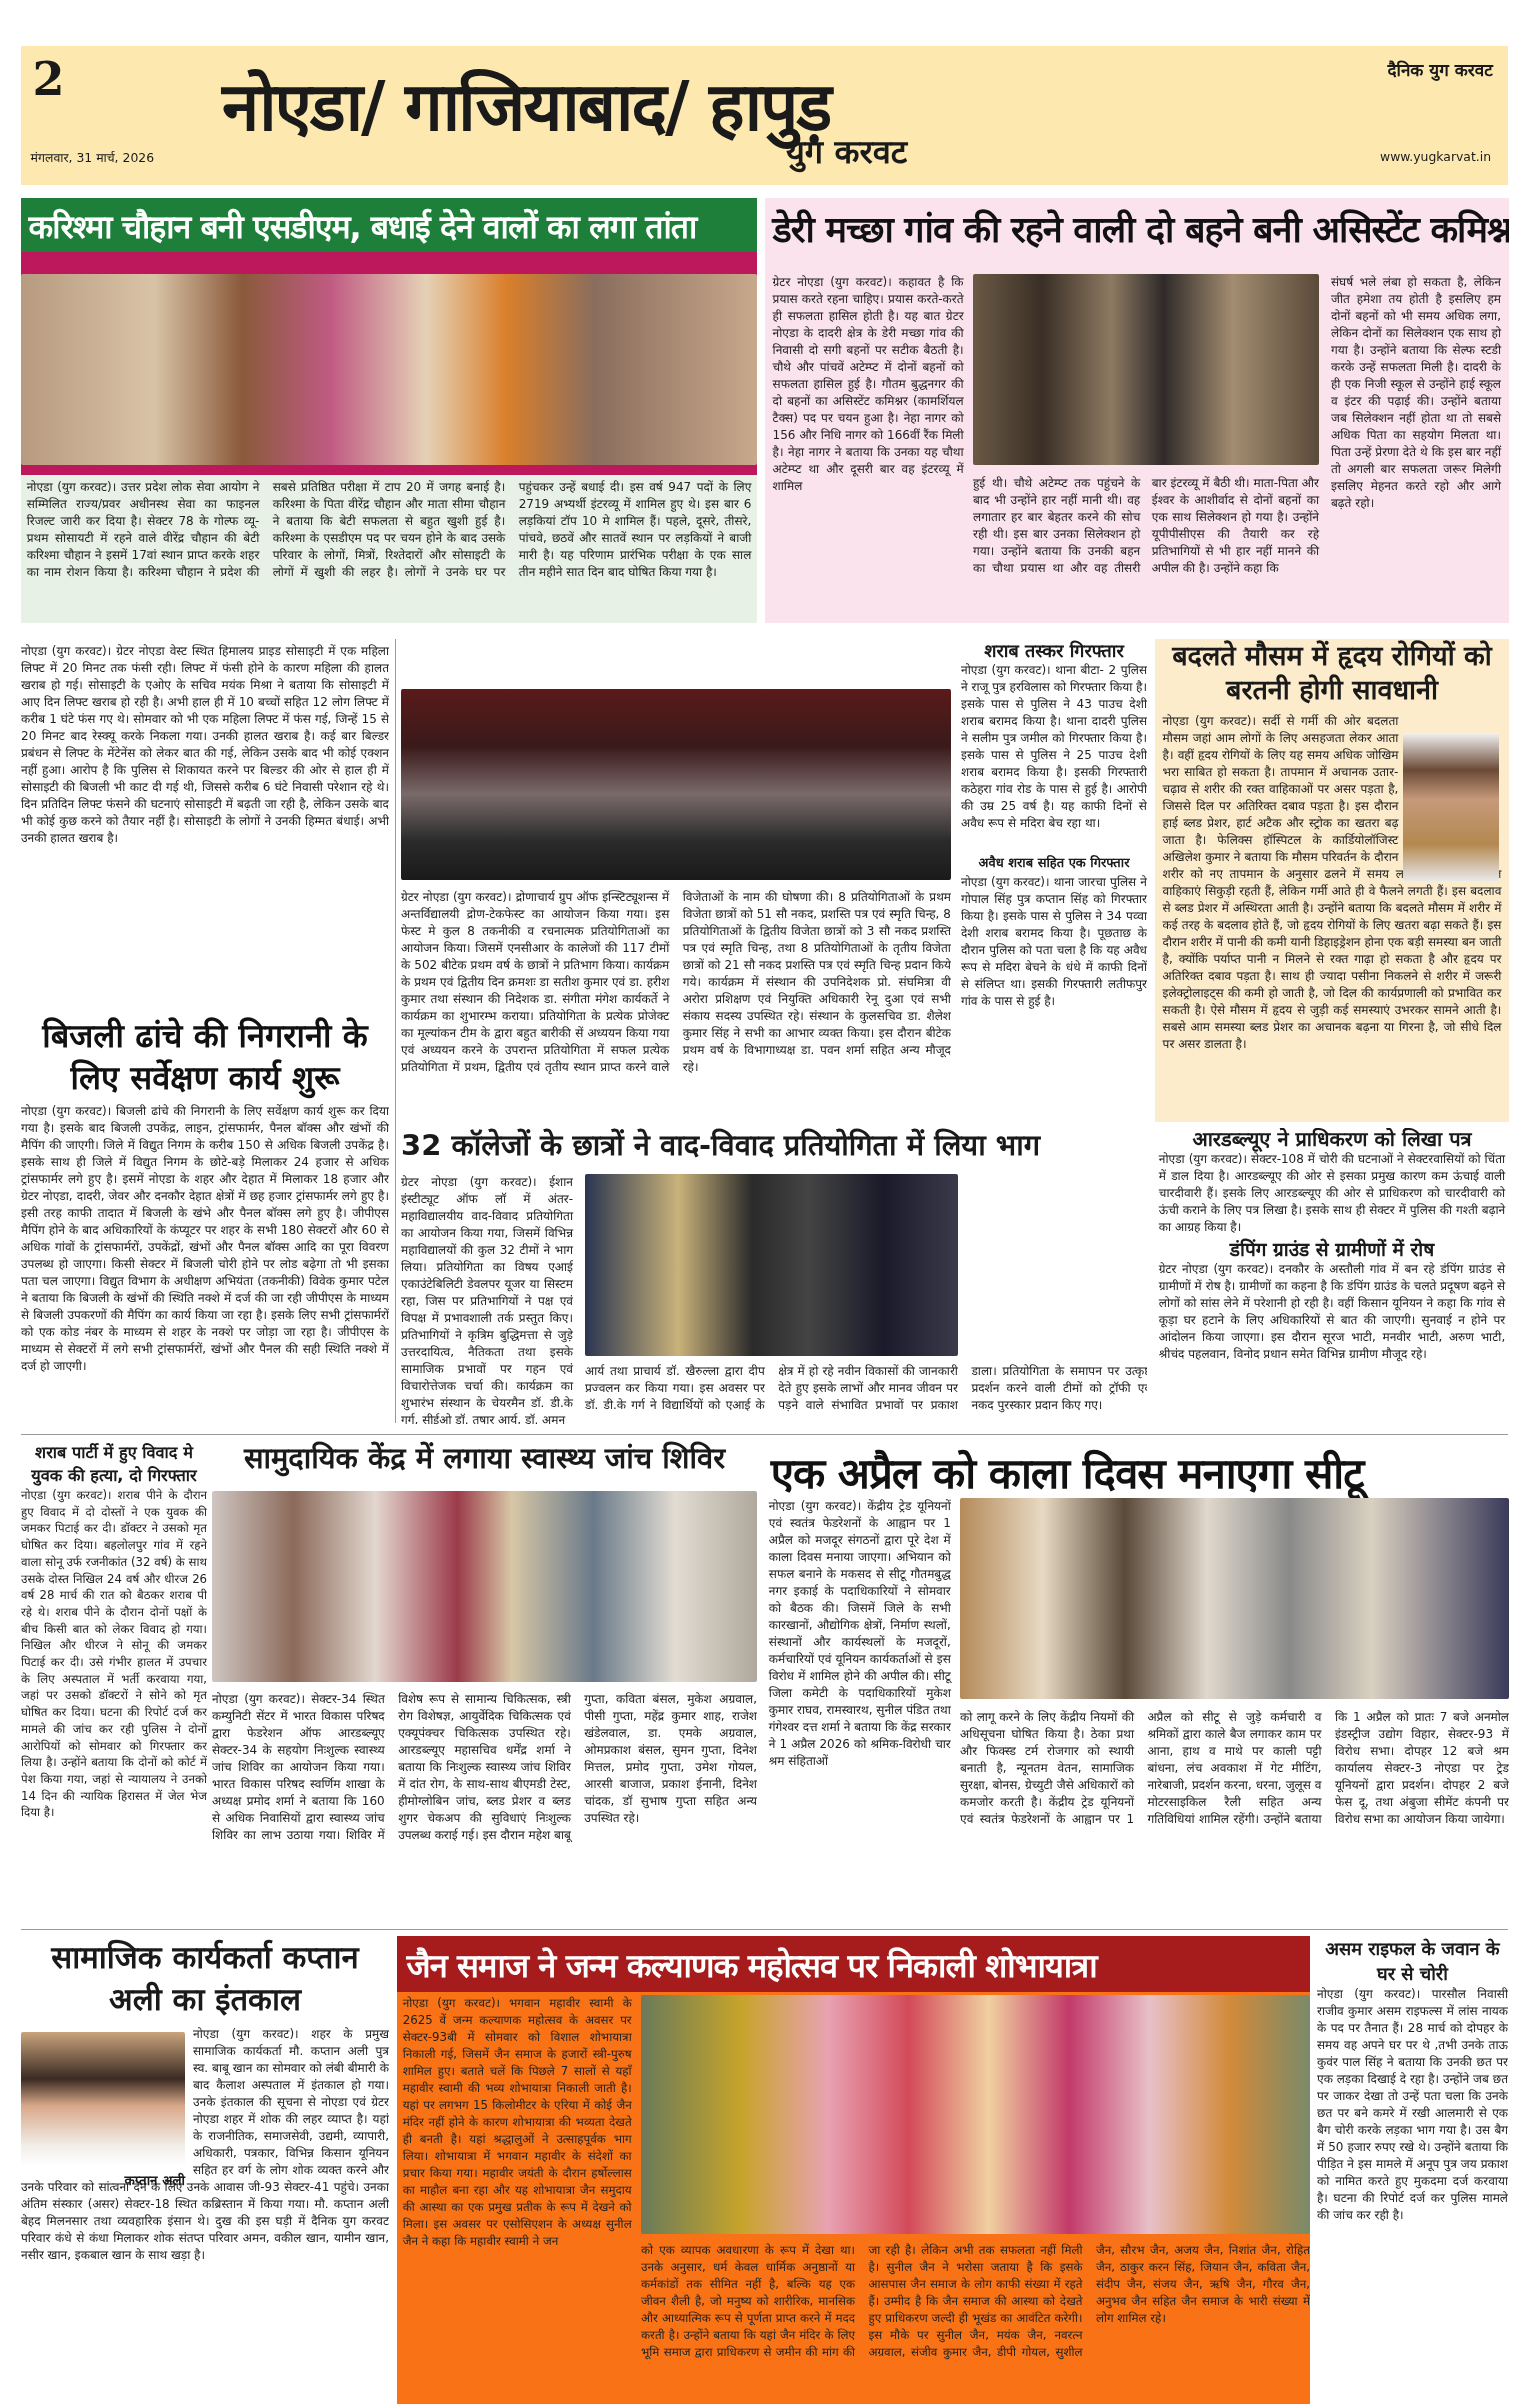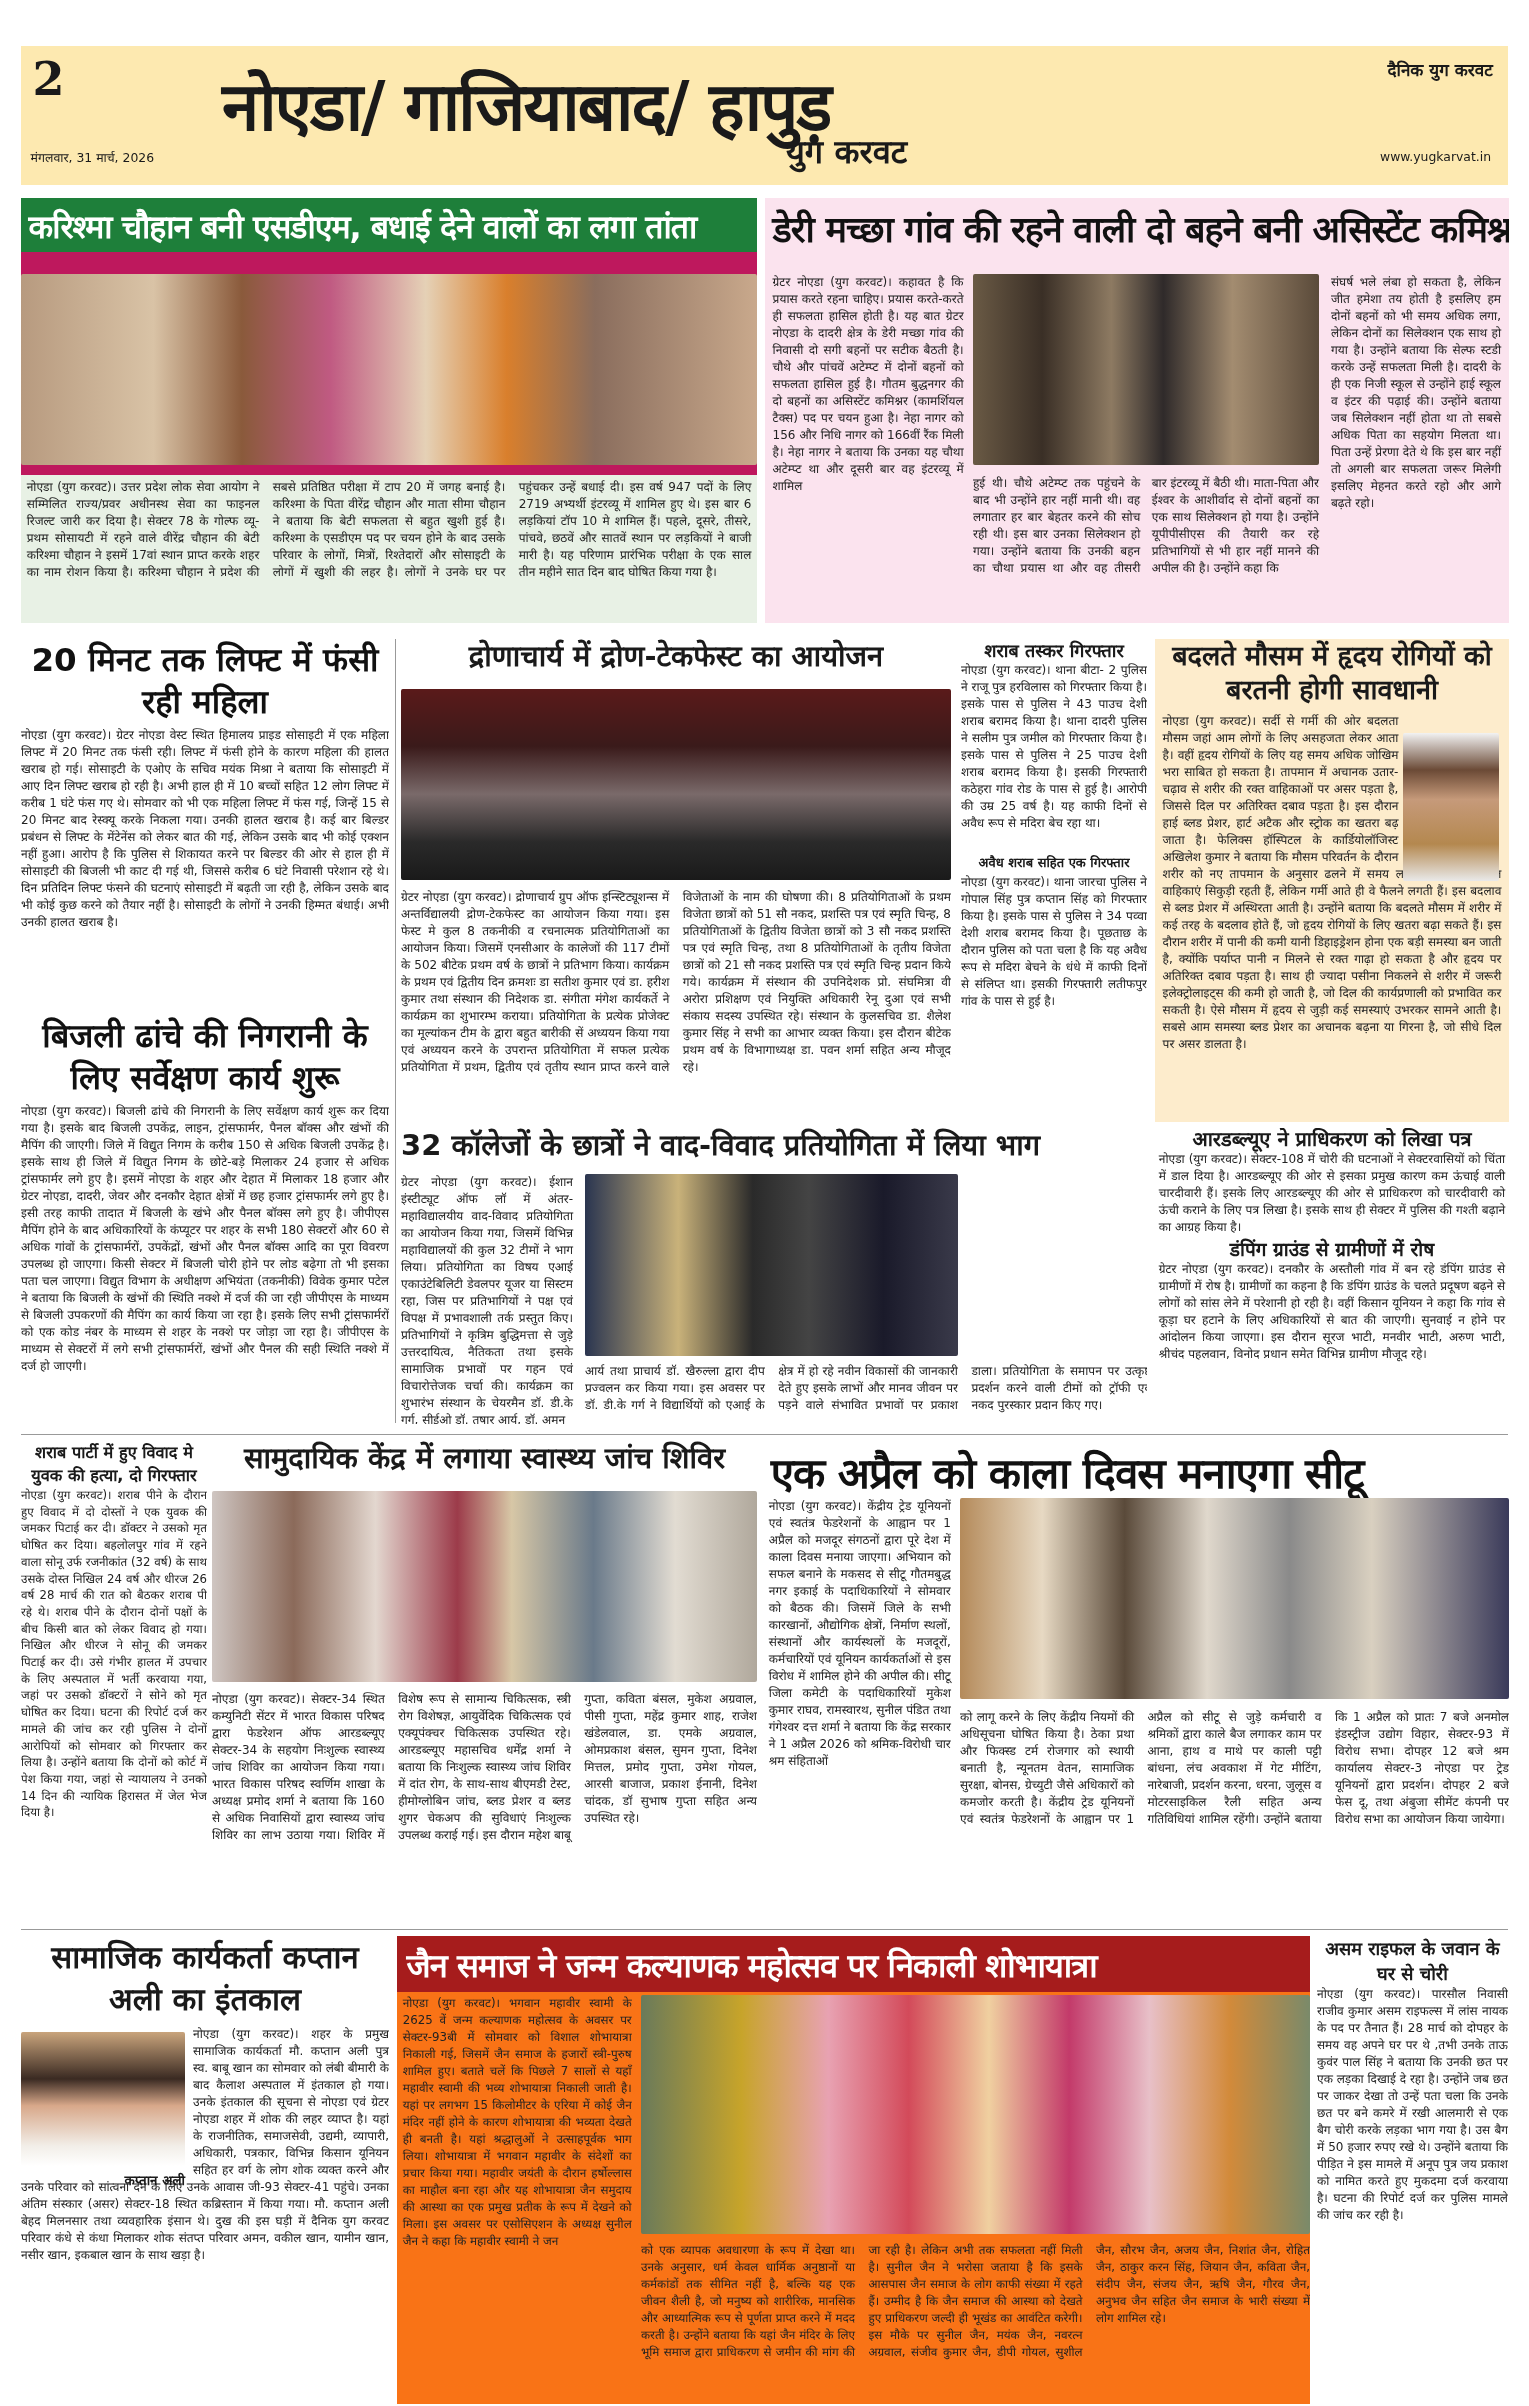--- a/index.html
+++ b/index.html
@@ -48,33 +48,31 @@
 
 <div class="art pink" style="left:765px;top:198px;width:744px;height:425px">
   <div class="h-pink" style="padding:5.7px 7.6px">डेरी मच्छा गांव की रहने वाली दो बहने बनी असिस्टेंट कमिश्नर</div>
   <div class="body" style="position:absolute;left:7.6px;top:76px;width:191px;height:344px">ग्रेटर नोएडा (युग करवट)। कहावत है कि प्रयास करते रहना चाहिए। प्रयास करते-करते ही सफलता हासिल होती है। यह बात ग्रेटर नोएडा के दादरी क्षेत्र के डेरी मच्छा गांव की निवासी दो सगी बहनों पर सटीक बैठती है। चौथे और पांचवें अटेम्प्ट में दोनों बहनों को सफलता हासिल हुई है। गौतम बुद्धनगर की दो बहनों का असिस्टेंट कमिश्नर (कामर्शियल टैक्स) पद पर चयन हुआ है। नेहा नागर को 156 और निधि नागर को 166वीं रैंक मिली है। नेहा नागर ने बताया कि उनका यह चौथा अटेम्प्ट था और दूसरी बार वह इंटरव्यू में शामिल</div>
   <div class="photo" style="left:208px;top:76px;width:346px;height:191px;background:linear-gradient(90deg,#6a5a45 0%,#3a2f26 20%,#8d7a62 40%,#2f2a2a 55%,#a38c70 75%,#5a4a3a 100%)"></div>
   <div class="body" style="position:absolute;left:208px;top:277px;width:346px;height:143px;column-count:2;column-gap:11.5px">हुई थी। चौथे अटेम्प्ट तक पहुंचने के बाद भी उन्होंने हार नहीं मानी थी। वह लगातार हर बार बेहतर करने की सोच रही थी। इस बार उनका सिलेक्शन हो गया। उन्होंने बताया कि उनकी बहन का चौथा प्रयास था और वह तीसरी बार इंटरव्यू में बैठी थी। माता-पिता और ईश्वर के आशीर्वाद से दोनों बहनों का एक साथ सिलेक्शन हो गया है। उन्होंने यूपीपीसीएस की तैयारी कर रहे प्रतिभागियों से भी हार नहीं मानने की अपील की है। उन्होंने कहा कि</div>
   <div class="body" style="position:absolute;left:566px;top:76px;width:170px;height:344px">संघर्ष भले लंबा हो सकता है, लेकिन जीत हमेशा तय होती है इसलिए हम दोनों बहनों को भी समय अधिक लगा, लेकिन दोनों का सिलेक्शन एक साथ हो गया है। उन्होंने बताया कि सेल्फ स्टडी करके उन्हें सफलता मिली है। दादरी के ही एक निजी स्कूल से उन्होंने हाई स्कूल व इंटर की पढ़ाई की। उन्होंने बताया जब सिलेक्शन नहीं होता था तो सबसे अधिक पिता का सहयोग मिलता था। पिता उन्हें प्रेरणा देते थे कि इस बार नहीं तो अगली बार सफलता जरूर मिलेगी इसलिए मेहनत करते रहो और आगे बढ़ते रहो।</div>
 </div>
 
 <div class="art" style="left:21px;top:639px;width:368px;height:373px">
-  <div class="h-big">20 मिनट तक लिफ्ट में फंसी रही महिला</div>
   <div class="body" style="margin-top:3.8px">नोएडा (युग करवट)। ग्रेटर नोएडा वेस्ट स्थित हिमालय प्राइड सोसाइटी में एक महिला लिफ्ट में 20 मिनट तक फंसी रही। लिफ्ट में फंसी होने के कारण महिला की हालत खराब हो गई। सोसाइटी के एओए के सचिव मयंक मिश्रा ने बताया कि सोसाइटी में आए दिन लिफ्ट खराब हो रही है। अभी हाल ही में 10 बच्चों सहित 12 लोग लिफ्ट में करीब 1 घंटे फंस गए थे। सोमवार को भी एक महिला लिफ्ट में फंस गई, जिन्हें 15 से 20 मिनट बाद रेस्क्यू करके निकला गया। उनकी हालत खराब है। कई बार बिल्डर प्रबंधन से लिफ्ट के मेंटेनेंस को लेकर बात की गई, लेकिन उसके बाद भी कोई एक्शन नहीं हुआ। आरोप है कि पुलिस से शिकायत करने पर बिल्डर की ओर से हाल ही में सोसाइटी की बिजली भी काट दी गई थी, जिससे करीब 6 घंटे निवासी परेशान रहे थे। दिन प्रतिदिन लिफ्ट फंसने की घटनाएं सोसाइटी में बढ़ती जा रही है, लेकिन उसके बाद भी कोई कुछ करने को तैयार नहीं है। सोसाइटी के लोगों ने उनकी हिम्मत बंधाई। अभी उनकी हालत खराब है।</div>
 </div>
 
 <div class="art" style="left:21px;top:1015px;width:368px;height:406px">
   <div class="h-big">बिजली ढांचे की निगरानी के लिए सर्वेक्षण कार्य शुरू</div>
   <div class="body" style="margin-top:3.8px">नोएडा (युग करवट)। बिजली ढांचे की निगरानी के लिए सर्वेक्षण कार्य शुरू कर दिया गया है। इसके बाद बिजली उपकेंद्र, लाइन, ट्रांसफार्मर, पैनल बॉक्स और खंभों की मैपिंग की जाएगी। जिले में विद्युत निगम के करीब 150 से अधिक बिजली उपकेंद्र है। इसके साथ ही जिले में विद्युत निगम के छोटे-बड़े मिलाकर 24 हजार से अधिक ट्रांसफार्मर लगे हुए है। इसमें नोएडा के शहर और देहात में मिलाकर 18 हजार और ग्रेटर नोएडा, दादरी, जेवर और दनकौर देहात क्षेत्रों में छह हजार ट्रांसफार्मर लगे हुए है। इसी तरह काफी तादात में बिजली के खंभे और पैनल बॉक्स लगे हुए है। जीपीएस मैपिंग होने के बाद अधिकारियों के कंप्यूटर पर शहर के सभी 180 सेक्टरों और 60 से अधिक गांवों के ट्रांसफार्मरों, उपकेंद्रों, खंभों और पैनल बॉक्स आदि का पूरा विवरण उपलब्ध हो जाएगा। किसी सेक्टर में बिजली चोरी होने पर लोड बढ़ेगा तो भी इसका पता चल जाएगा। विद्युत विभाग के अधीक्षण अभियंता (तकनीकी) विवेक कुमार पटेल ने बताया कि बिजली के खंभों की स्थिति नक्शे में दर्ज की जा रही जीपीएस के माध्यम से बिजली उपकरणों की मैपिंग का कार्य किया जा रहा है। इसके लिए सभी ट्रांसफार्मरों को एक कोड नंबर के माध्यम से शहर के नक्शे पर जोड़ा जा रहा है। जीपीएस के माध्यम से सेक्टरों में लगे सभी ट्रांसफार्मरों, खंभों और पैनल की सही स्थिति नक्शे में दर्ज हो जाएगी।</div>
 </div>
 
 <div class="rule" style="left:395px;top:639px;width:1px;height:784px"></div>
 
 <div class="art" style="left:401px;top:639px;width:550px;height:478px">
-  <div class="h-mid" style="font-size:29px">द्रोणाचार्य में द्रोण-टेकफेस्ट का आयोजन</div>
   <div class="photo" style="left:0;top:50px;width:550px;height:191px;background:linear-gradient(180deg,#5a1a1a 0%,#3a1a1a 30%,#7a6a6a 55%,#2a2a2a 80%,#1a1a1a 100%)"></div>
   <div class="body cols2" style="position:absolute;left:0;top:250px;width:550px;height:225px">ग्रेटर नोएडा (युग करवट)। द्रोणाचार्य ग्रुप ऑफ इन्स्टिट्यूशन्स में अन्तर्विद्यालयी द्रोण-टेकफेस्ट का आयोजन किया गया। इस फेस्ट मे कुल 8 तकनीकी व रचनात्मक प्रतियोगिताओं का आयोजन किया। जिसमें एनसीआर के कालेजों की 117 टीमों के 502 बीटेक प्रथम वर्ष के छात्रों ने प्रतिभाग किया। कार्यक्रम के प्रथम एवं द्वितीय दिन क्रमशः डा सतीश कुमार एवं डा. हरीश कुमार तथा संस्थान की निदेशक डा. संगीता मंगेश कार्यकर्ते ने कार्यक्रम का शुभारम्भ कराया। प्रतियोगिता के प्रत्येक प्रोजेक्ट का मूल्यांकन टीम के द्वारा बहुत बारीकी सें अध्ययन किया गया एवं अध्ययन करने के उपरान्त प्रतियोगिता में सफल प्रत्येक प्रतियोगिता में प्रथम, द्वितीय एवं तृतीय स्थान प्राप्त करने वाले विजेताओं के नाम की घोषणा की। 8 प्रतियोगिताओं के प्रथम विजेता छात्रों को 51 सौ नकद, प्रशस्ति पत्र एवं स्मृति चिन्ह, 8 प्रतियोगिताओं के द्वितीय विजेता छात्रों को 3 सौ नकद प्रशस्ति पत्र एवं स्मृति चिन्ह, तथा 8 प्रतियोगिताओं के तृतीय विजेता छात्रों को 21 सौ नकद प्रशस्ति पत्र एवं स्मृति चिन्ह प्रदान किये गये। कार्यक्रम में संस्थान की उपनिदेशक प्रो. संघमित्रा वी अरोरा प्रशिक्षण एवं नियुक्ति अधिकारी रेनू दुआ एवं सभी संकाय सदस्य उपस्थित रहे। संस्थान के कुलसचिव डा. शैलेश कुमार सिंह ने सभी का आभार व्यक्त किया। इस दौरान बीटेक प्रथम वर्ष के विभागाध्यक्ष डा. पवन शर्मा सहित अन्य मौजूद रहे।</div>
 </div>
 
 <div class="art" style="left:401px;top:1128px;width:746px;height:296px">
   <div class="h-mid" style="text-align:left;font-size:29px;white-space:nowrap">32 कॉलेजों के छात्रों ने वाद-विवाद प्रतियोगिता में लिया भाग</div>
   <div class="body" style="position:absolute;left:0;top:46px;width:172px;height:249px">ग्रेटर नोएडा (युग करवट)। ईशान इंस्टीट्यूट ऑफ लॉ में अंतर-महाविद्यालयीय वाद-विवाद प्रतियोगिता का आयोजन किया गया, जिसमें विभिन्न महाविद्यालयों की कुल 32 टीमों ने भाग लिया। प्रतियोगिता का विषय एआई एकाउंटेबिलिटी डेवलपर यूजर या सिस्टम रहा, जिस पर प्रतिभागियों ने पक्ष एवं विपक्ष में प्रभावशाली तर्क प्रस्तुत किए। प्रतिभागियों ने कृत्रिम बुद्धिमत्ता से जुड़े उत्तरदायित्व, नैतिकता तथा इसके सामाजिक प्रभावों पर गहन एवं विचारोत्तेजक चर्चा की। कार्यक्रम का शुभारंभ संस्थान के चेयरमैन डॉ. डी.के गर्ग, सीईओ डॉ. तुषार आर्य, डॉ. अमन</div>
   <div class="photo" style="left:184px;top:46px;width:373px;height:182px;background:linear-gradient(90deg,#2a3550 0%,#c9b27a 25%,#2a2a2a 45%,#444 60%,#1a1a2a 80%,#3a3a4a 100%)"></div>
   <div class="body cols2" style="position:absolute;left:184px;top:235px;width:373px;height:59px">आर्य तथा प्राचार्य डॉ. खैरुल्ला द्वारा दीप प्रज्वलन कर किया गया। इस अवसर पर डॉ. डी.के गर्ग ने विद्यार्थियों को एआई के क्षेत्र में हो रहे नवीन विकासों की जानकारी देते हुए इसके लाभों और मानव जीवन पर पड़ने वाले संभावित प्रभावों पर प्रकाश डाला। प्रतियोगिता के समापन पर उत्कृष्ट प्रदर्शन करने वाली टीमों को ट्रॉफी एवं नकद पुरस्कार प्रदान किए गए।</div>
 </div>

